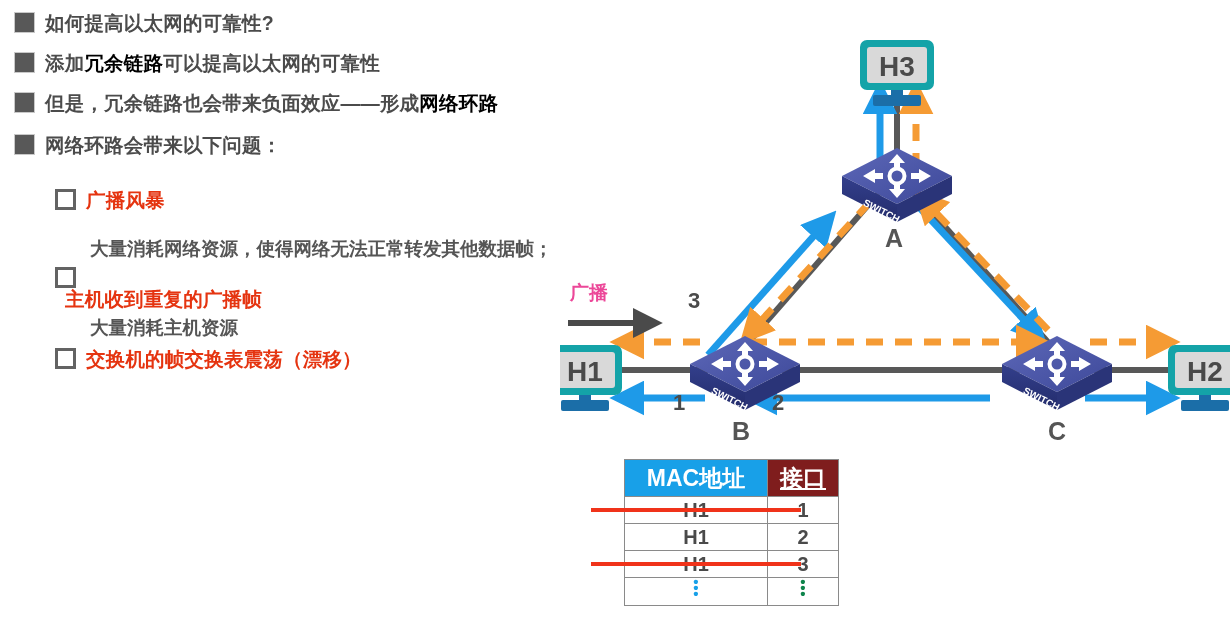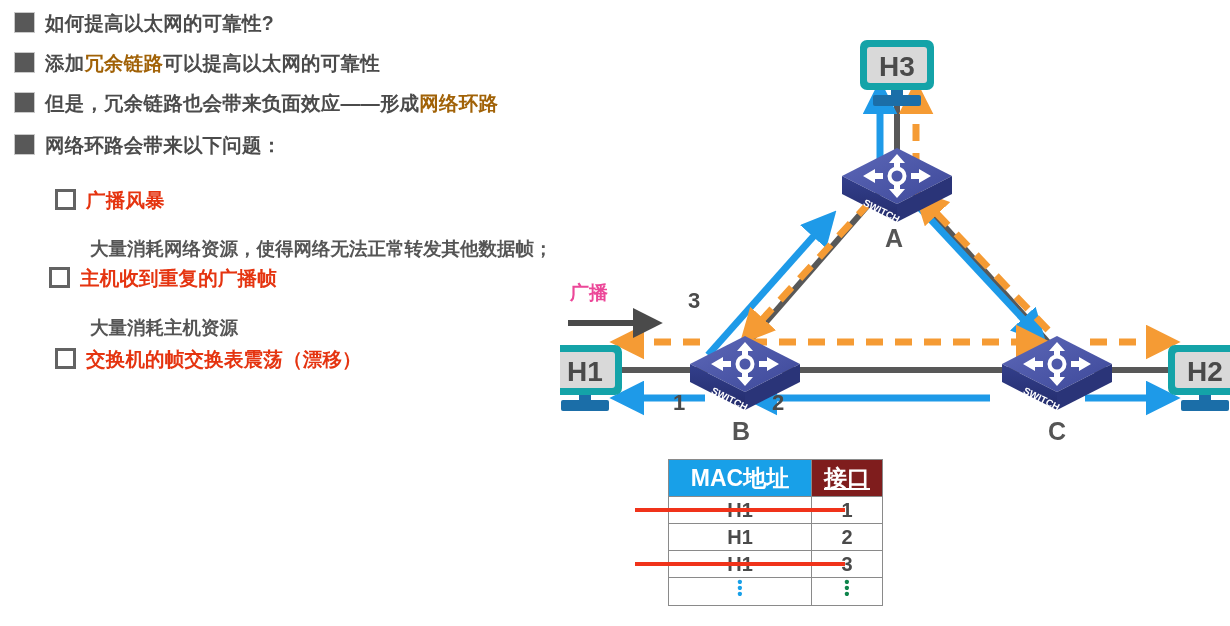--- a/index.html
+++ b/index.html
@@ -19,21 +19,21 @@
     border:1px solid #c9c9c9;box-sizing:border-box;flex:0 0 auto;
   }
   .sq-hollow{
     width:21px;height:21px;background:#ffffff;
     border:3px solid #636363;box-sizing:border-box;flex:0 0 auto;
   }
   .txt{
     margin-left:10px;font-size:19.5px;font-weight:bold;color:#4b4b4b;
     line-height:22px;white-space:nowrap;letter-spacing:.2px;
   }
-  .red{color:#a16207;}
+  .red{color:#000000;}
   .txt.redline{color:#e53410;font-weight:bold;font-size:19.5px;}
   .plain{margin-left:35px;font-size:18.5px;font-weight:bold;color:#555;
          line-height:22px;white-space:nowrap;margin-top:17px;}
 
   
   .diagram{position:absolute;left:560px;top:30px;width:670px;height:440px;}
   .diagram svg{position:absolute;left:0;top:0;}
 
   .nodelabel{
     position:absolute;font-size:25px;font-weight:bold;color:#555;
@@ -42,21 +42,20 @@
     position:absolute;font-size:22px;font-weight:bold;color:#4a4a4a;
   }
   .bcastlabel{
     position:absolute;font-size:19px;font-weight:bold;color:#ec4899;
   }
 
   
   .mactable{
     position:absolute;left:624px;top:459px;
     border-collapse:collapse;
-    margin-left:44px;
   }
   .mactable td,.mactable th{
     border:1.5px solid #8a8a8a;
     text-align:center;vertical-align:middle;
     font-size:20px;font-weight:bold;color:#4a4a4a;
     height:24px;padding:1px 0;
   }
   .mactable th{
     color:#ffffff;font-size:23px;height:34px;border-color:#8a8a8a;
   }
@@ -101,21 +100,21 @@
     </div>
 
     <div class="row" style="left:55px;top:189px;">
       <span class="sq-hollow"></span>
       <span class="txt redline">广播风暴</span>
     </div>
     <div class="row" style="left:55px;top:221px;">
       <span class="plain">大量消耗网络资源，使得网络无法正常转发其他数据帧；</span>
     </div>
 
-    <div class="row" style="left:49px;top:267px;">
+    <div class="row" style="left:55px;top:267px;flex-direction:column;">
       <span class="sq-hollow"></span>
       <span class="txt redline">主机收到重复的广播帧</span>
     </div>
     <div class="row" style="left:55px;top:300px;">
       <span class="plain">大量消耗主机资源</span>
     </div>
 
     <div class="row" style="left:55px;top:348px;">
       <span class="sq-hollow"></span>
       <span class="txt redline">交换机的帧交换表震荡（漂移）</span>

